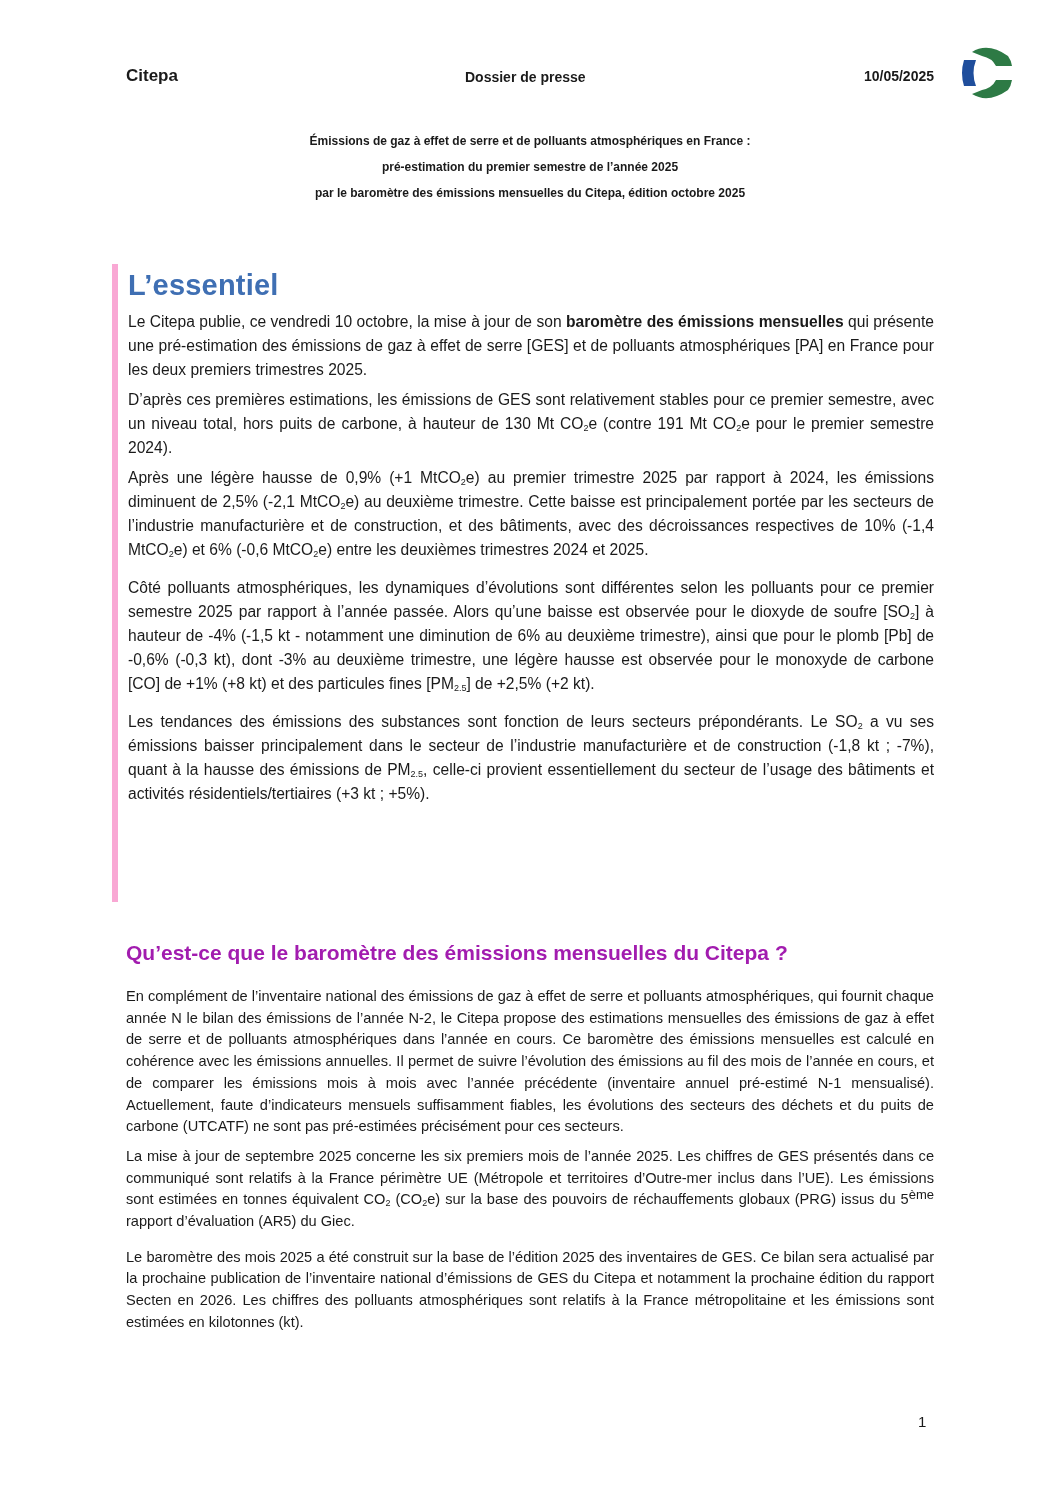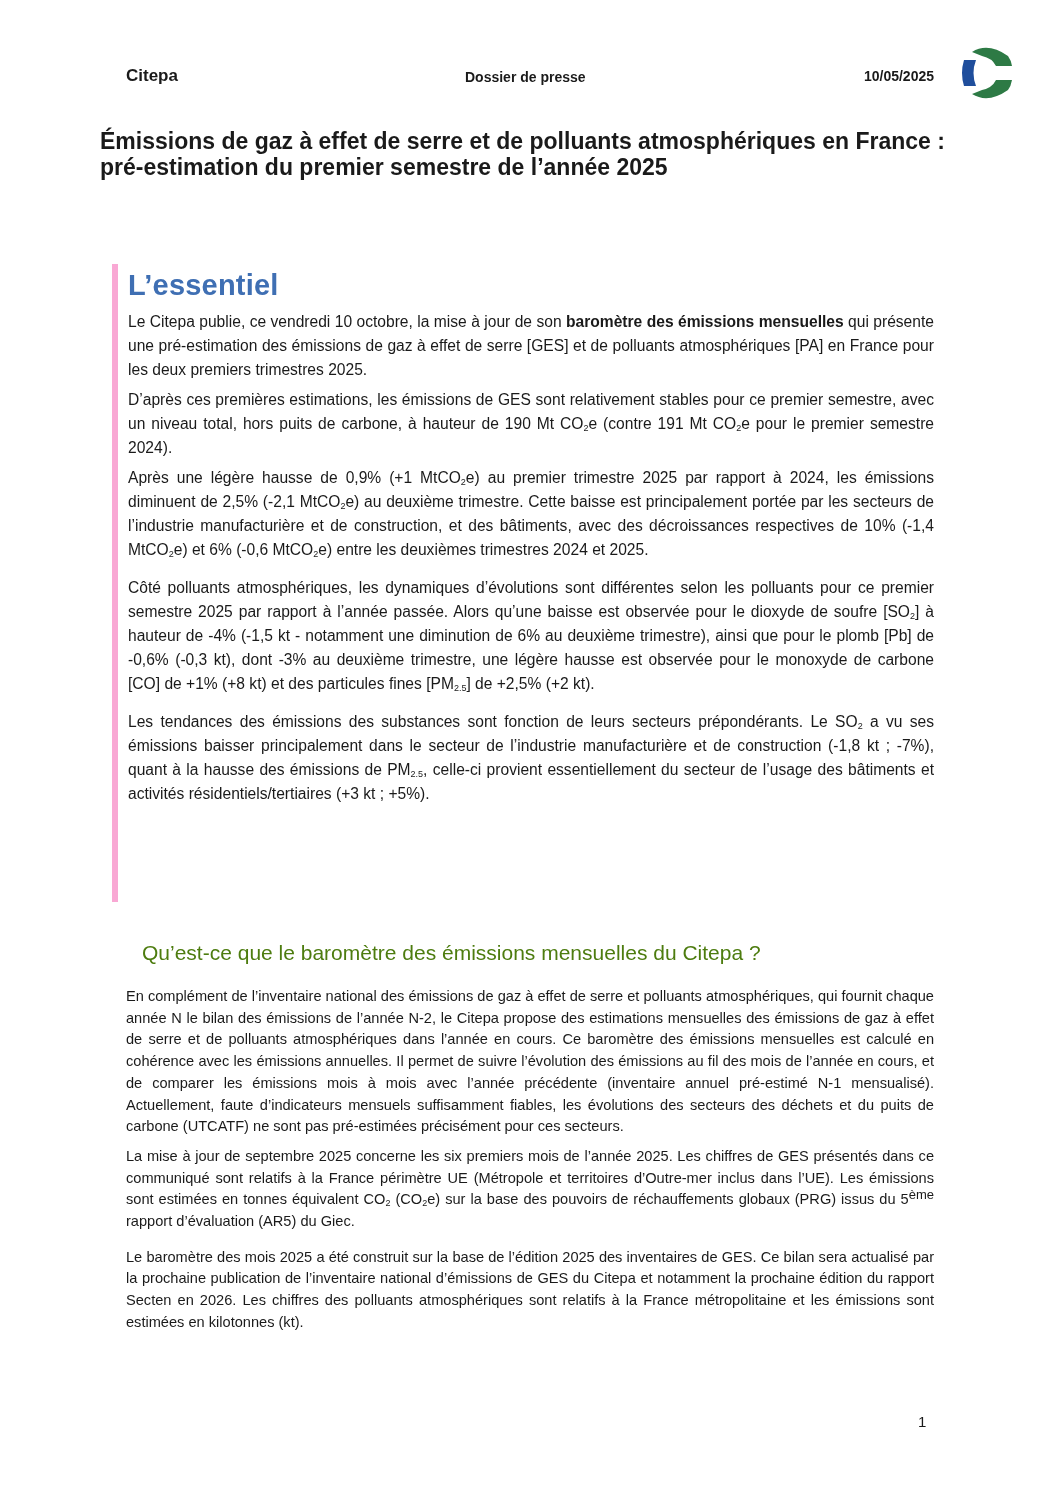--- a/index.html
+++ b/index.html
@@ -11,21 +11,21 @@
       position: absolute; top: 64px; left: 126px; width: 808px; height: 24px;
       font-weight: bold; font-size: 15px;
     }
     .header .org { position: absolute; left: 0; top: 2px; font-size: 17px; }
     .header .doc-type { position: absolute; left: 339px; top: 5px; font-size: 14px; }
     .header .date { position: absolute; right: 0; top: 4px; font-size: 14px; }
     .logo { position: absolute; left: 958px; top: 46px; width: 56px; height: 54px; }
 
     .main-title {
       position: absolute; top: 128px; left: 100px; width: 860px;
-      font-weight: bold; font-size: 23px; line-height: 26px;
+      text-align: center; font-weight: bold; font-size: 12px; line-height: 26px;
     }
 
     .essentiel {
       position: absolute; top: 264px; left: 112px; width: 822px; height: 638px;
       border-left: 6px solid #f9a8d4;
       padding-left: 10px; box-sizing: border-box;
     }
     .essentiel h2 {
       margin: 0; padding: 0; color: #3f6fb3; font-weight: bold;
       font-size: 29px; line-height: 42px; margin-bottom: 4px; letter-spacing: 0.2px;
@@ -34,21 +34,21 @@
       margin: 0 0 6px 0; font-size: 15.6px; line-height: 24px; text-align: justify;
     }
     .essentiel p.gap { margin-top: 14px; }
     sub { font-size: 9px; vertical-align: -2px; line-height: 0; }
     sup { font-size: 13px; vertical-align: 5px; line-height: 0; }
 
     .section2 {
       position: absolute; top: 938px; left: 126px; width: 808px;
     }
     .section2 h3 {
-      margin: 0 0 18px 16px; color: #4d7c0f; font-size: 21px; font-weight: normal; line-height: 30px;
+      margin: 0 0 18px 0; color: #a21caf; font-size: 21px; font-weight: bold; line-height: 30px;
     }
     .section2 p {
       margin: 0 0 8px 0; font-size: 14.6px; line-height: 21.7px; text-align: justify;
     }
     .section2 p.spaced { margin-top: 14px; }
 
     .page-number {
       position: absolute; top: 1413px; left: 918px; font-size: 15px;
     }
   </style>
@@ -63,26 +63,27 @@
 
 <svg class="logo" viewBox="0 0 56 54">
   <path d="M6 14 L18 14 Q13 27 18 40 L6 40 Q2 27 6 14 Z" fill="#1f4e9c"></path>
   <path d="M14 6 Q30 -4 50 10 Q53 14 54 20 L38 20 Q34 12 24 10 Z" fill="#2d7a45"></path>
   <path d="M14 48 Q30 58 50 44 Q53 40 54 34 L38 34 Q34 42 24 44 Z" fill="#2d7a45"></path>
 </svg>
 
 <div class="main-title">
   <div>Émissions de gaz à effet de serre et de polluants atmosphériques en France :</div>
   <div>pré-estimation du premier semestre de l’année 2025</div>
+  <div>par le baromètre des émissions mensuelles du Citepa, édition octobre 2025</div>
 </div>
 
 <div class="essentiel">
   <h2>L’essentiel</h2>
   <p><span>Le Citepa publie, ce vendredi 10 octobre, la mise à jour de son </span><b>baromètre des émissions mensuelles</b><span> qui présente une pré-estimation des émissions de gaz à effet de serre [GES] et de polluants atmosphériques [PA] en France pour les deux premiers trimestres 2025.</span></p>
-  <p><span>D’après ces premières estimations, les émissions de GES sont relativement stables pour ce premier semestre, avec un niveau total, hors puits de carbone, à hauteur de 190 Mt CO</span><sub>2</sub><span>e (contre 191 Mt CO</span><sub>2</sub><span>e pour le premier semestre 2024).</span></p>
+  <p><span>D’après ces premières estimations, les émissions de GES sont relativement stables pour ce premier semestre, avec un niveau total, hors puits de carbone, à hauteur de 130 Mt CO</span><sub>2</sub><span>e (contre 191 Mt CO</span><sub>2</sub><span>e pour le premier semestre 2024).</span></p>
   <p><span>Après une légère hausse de 0,9% (+1 MtCO</span><sub>2</sub><span>e) au premier trimestre 2025 par rapport à 2024, les émissions diminuent de 2,5% (-2,1 MtCO</span><sub>2</sub><span>e) au deuxième trimestre. Cette baisse est principalement portée par les secteurs de l’industrie manufacturière et de construction, et des bâtiments, avec des décroissances respectives de 10% (-1,4 MtCO</span><sub>2</sub><span>e) et 6% (-0,6 MtCO</span><sub>2</sub><span>e) entre les deuxièmes trimestres 2024 et 2025.</span></p>
   <p class="gap"><span>Côté polluants atmosphériques, les dynamiques d’évolutions sont différentes selon les polluants pour ce premier semestre 2025 par rapport à l’année passée. Alors qu’une baisse est observée pour le dioxyde de soufre [SO</span><sub>2</sub><span>] à hauteur de -4% (-1,5 kt - notamment une diminution de 6% au deuxième trimestre), ainsi que pour le plomb [Pb] de -0,6% (-0,3 kt), dont -3% au deuxième trimestre, une légère hausse est observée pour le monoxyde de carbone [CO] de +1% (+8 kt) et des particules fines [PM</span><sub>2.5</sub><span>] de +2,5% (+2 kt).</span></p>
   <p class="gap"><span>Les tendances des émissions des substances sont fonction de leurs secteurs prépondérants. Le SO</span><sub>2</sub><span> a vu ses émissions baisser principalement dans le secteur de l’industrie manufacturière et de construction (-1,8 kt ; -7%), quant à la hausse des émissions de PM</span><sub>2.5</sub><span>, celle-ci provient essentiellement du secteur de l’usage des bâtiments et activités résidentiels/tertiaires (+3 kt ; +5%).</span></p>
 </div>
 
 <div class="section2">
   <h3>Qu’est-ce que le baromètre des émissions mensuelles du Citepa ?</h3>
   <p>En complément de l’inventaire national des émissions de gaz à effet de serre et polluants atmosphériques, qui fournit chaque année N le bilan des émissions de l’année N-2, le Citepa propose des estimations mensuelles des émissions de gaz à effet de serre et de polluants atmosphériques dans l’année en cours. Ce baromètre des émissions mensuelles est calculé en cohérence avec les émissions annuelles. Il permet de suivre l’évolution des émissions au fil des mois de l’année en cours, et de comparer les émissions mois à mois avec l’année précédente (inventaire annuel pré-estimé N-1 mensualisé). Actuellement, faute d’indicateurs mensuels suffisamment fiables, les évolutions des secteurs des déchets et du puits de carbone (UTCATF) ne sont pas pré-estimées précisément pour ces secteurs.</p>
   <p><span>La mise à jour de septembre 2025 concerne les six premiers mois de l’année 2025. Les chiffres de GES présentés dans ce communiqué sont relatifs à la France périmètre UE (Métropole et territoires d’Outre-mer inclus dans l’UE). Les émissions sont estimées en tonnes équivalent CO</span><sub>2</sub><span> (CO</span><sub>2</sub><span>e) sur la base des pouvoirs de réchauffements globaux (PRG) issus du 5</span><sup>ème</sup><span> rapport d’évaluation (AR5) du Giec.</span></p>
   <p class="spaced">Le baromètre des mois 2025 a été construit sur la base de l’édition 2025 des inventaires de GES. Ce bilan sera actualisé par la prochaine publication de l’inventaire national d’émissions de GES du Citepa et notamment la prochaine édition du rapport Secten en 2026. Les chiffres des polluants atmosphériques sont relatifs à la France métropolitaine et les émissions sont estimées en kilotonnes (kt).</p>

